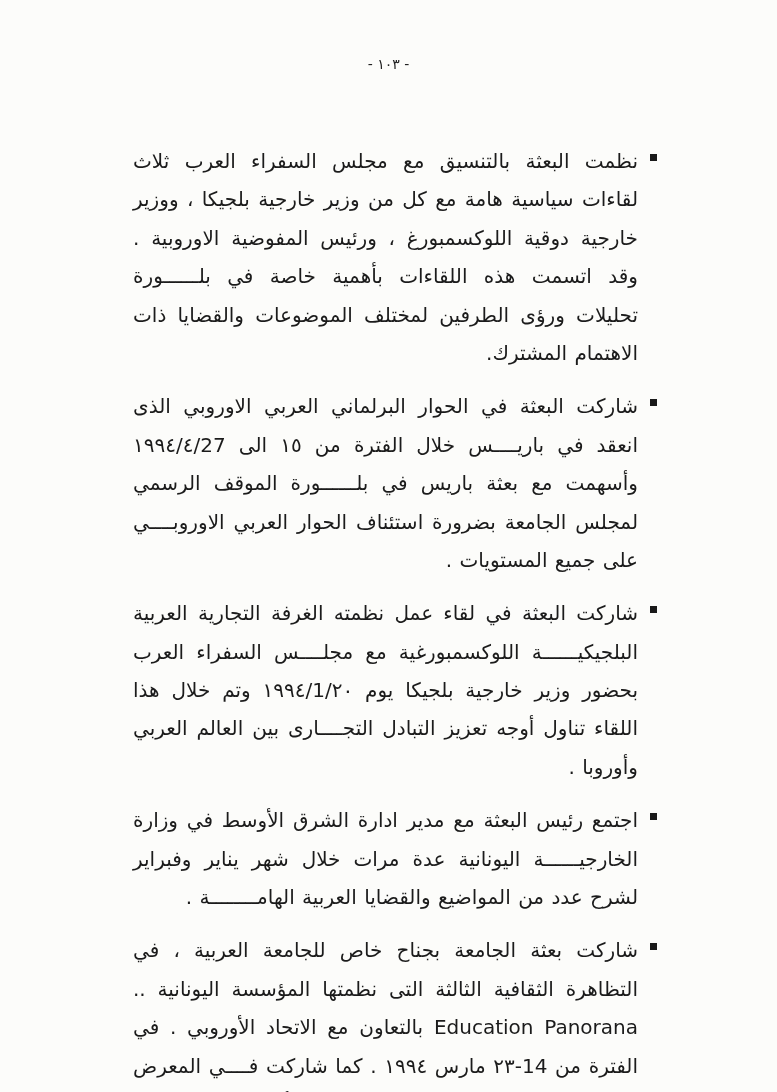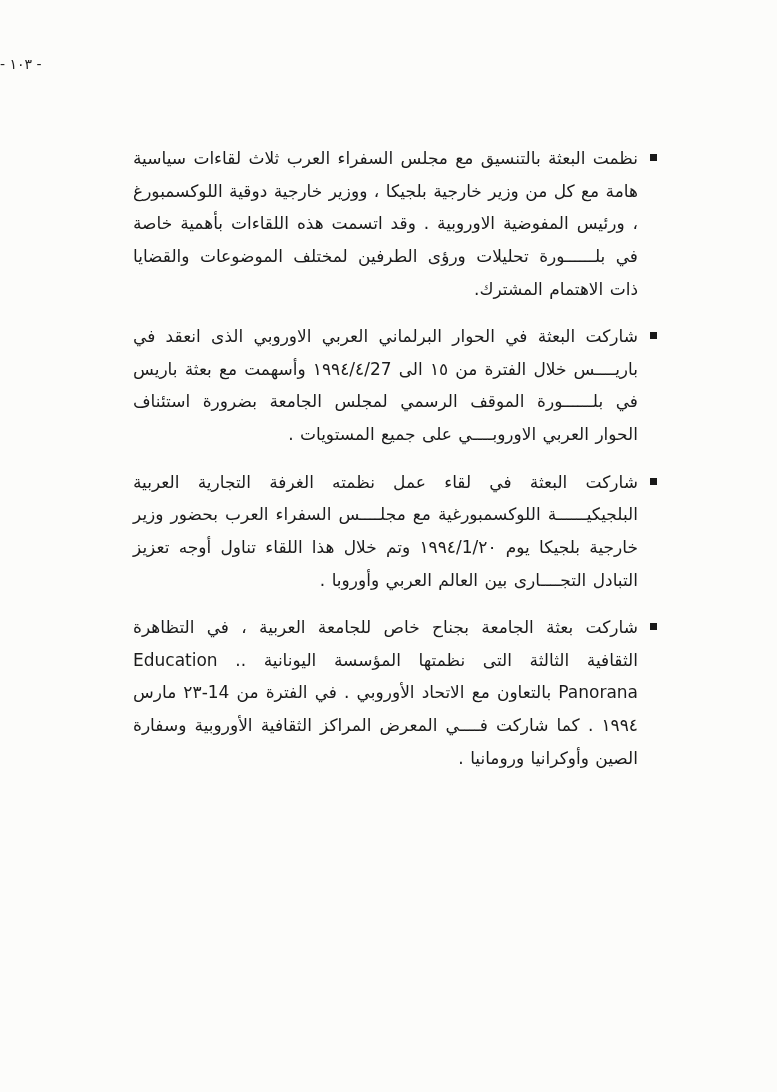--- a/index.html
+++ b/index.html
@@ -13,21 +13,21 @@
     height: 1092px;
     margin: 0 auto;
     background: #fcfcfa;
     color: #1b1b1b;
     font-family: "DejaVu Sans", sans-serif;
     overflow: hidden;
     box-sizing: border-box;
   }
   .page-number {
     padding-top: 56px;
-    text-align: left;
+    text-align: center;
     font-size: 14px;
     letter-spacing: 2px;
     color: #222;
     direction: rtl;
   }
   .content {
     direction: rtl;
     margin-top: 70px;
     padding-right: 120px;
     padding-left: 133px;
@@ -41,21 +41,21 @@
   .marker {
     flex: none;
     width: 7px;
     height: 7px;
     margin-top: 12px;
     background: #191919;
   }
   .para {
     margin: 0;
     flex: 1;
-    font-size: 17px;
+    font-size: 20px;
     line-height: 1.92;
     text-align: justify;
     word-spacing: 1px;
   }
   .section-heading {
     margin: 72px 0 42px -6px;
     position: relative;
     right: -14px;
     font-size: 16px;
     font-weight: normal;
@@ -95,20 +95,24 @@
       <div class="bullet-item">
         <span class="marker"></span>
         <p class="para">شاركت البعثة في لقاء عمل نظمته الغرفة التجارية العربية البلجيكيــــــة اللوكسمبورغية مع مجلــــس السفراء العرب بحضور وزير خارجية بلجيكا يوم ١٩٩٤/1/٢٠ وتم خلال هذا اللقاء تناول أوجه تعزيز التبادل التجــــارى بين العالم العربي وأوروبا .</p>
       </div>
 
     </section>
 
 
     <section>
 
+      <div class="bullet-item">
+        <span class="marker"></span>
+        <p class="para">اجتمع رئيس البعثة مع مدير ادارة الشرق الأوسط في وزارة الخارجيــــــة اليونانية عدة مرات خلال شهر يناير وفبراير لشرح عدد من المواضيع والقضايا العربية الهامــــــــة .</p>
+      </div>
 
       <div class="bullet-item">
         <span class="marker"></span>
         <p class="para">شاركت بعثة الجامعة بجناح خاص للجامعة العربية ، في التظاهرة الثقافية الثالثة التى نظمتها المؤسسة اليونانية .. Education Panorana بالتعاون مع الاتحاد الأوروبي . في الفترة من 14-٢٣ مارس ١٩٩٤ . كما شاركت فــــي المعرض المراكز الثقافية الأوروبية وسفارة الصين وأوكرانيا ورومانيا .</p>
       </div>
 
     </section>
 
   </main>
 

